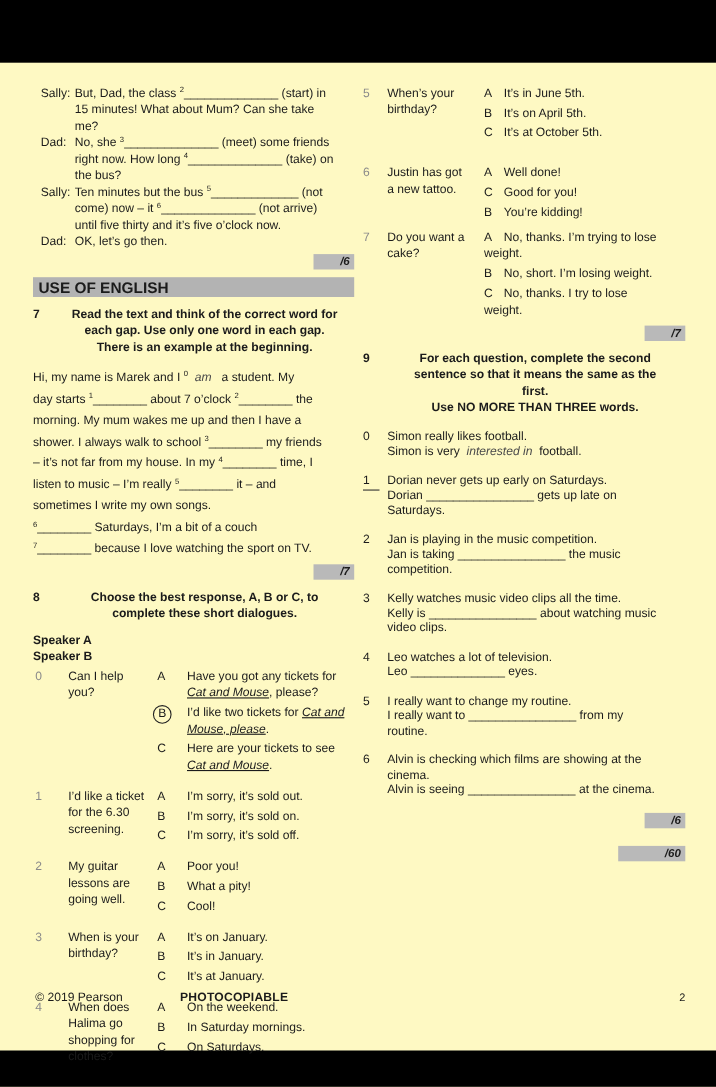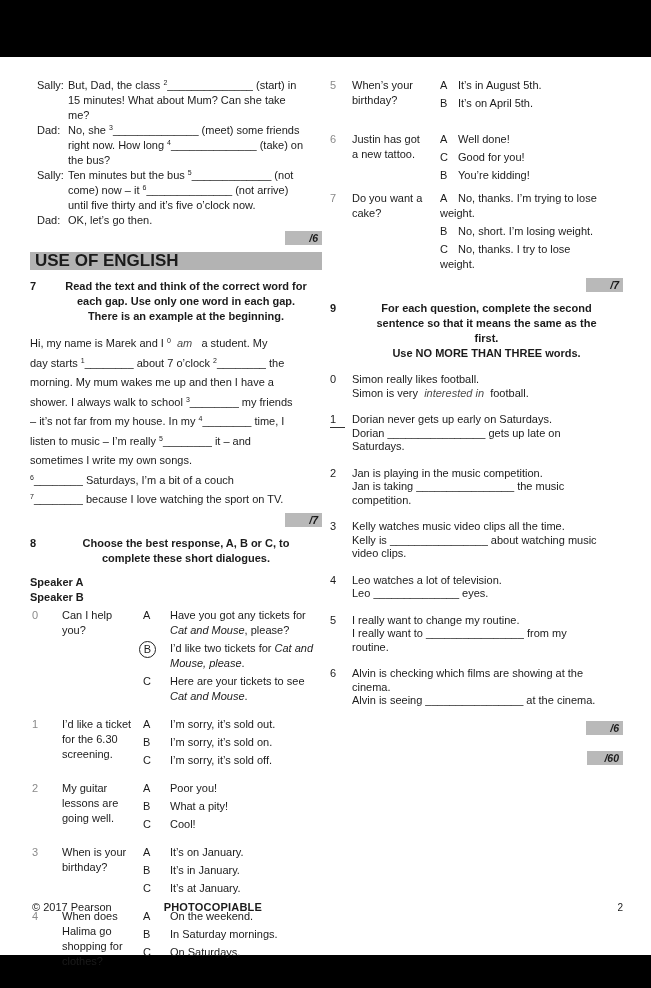--- a/index.html
+++ b/index.html
@@ -1,38 +1,38 @@
 <!DOCTYPE html>
 <html><head>
 <meta charset="utf-8">
 <style>
   html,body{margin:0;padding:0;}
   body{
     width:651px;height:988px;background:#000;position:relative;overflow:hidden;
     font-family:"Liberation Sans", sans-serif;font-size:11px;color:#1b1b1b;
   }
-  .page{position:absolute;top:57px;left:0;width:651px;height:898px;background:#ffffff;}
+  .page{position:absolute;top:57px;left:0;width:651px;height:898px;background:#fef9c3;}
   .col{position:absolute;top:21px;line-height:15px;}
   .col-left{left:30px;width:292px;}
   .col-right{left:330px;width:293px;}
   sup{font-size:7px;vertical-align:4px;line-height:0;}
-  em{font-style:italic;}
+  em{font-style:italic;text-decoration:underline;}
   .ans{font-style:italic;color:#4a4a4a;}
 
   
   .dlg-row{display:flex;line-height:15px;}
   .dlg-speaker{width:38px;flex:none;padding-left:7px;box-sizing:border-box;}
   .dlg-text{flex:1;}
 
   
   .score-box{background:#b9b9b9;width:37px;text-align:right;font-weight:bold;font-style:italic;
     font-size:10.5px;line-height:14px;height:14px;padding:0 4px;box-sizing:border-box;margin:3px 0 0 auto;}
-  .score-box.total{width:36px;margin-top:16px;}
-
-  .section-bar{background:#b3b3b3;font-weight:bold;font-size:17px;line-height:18px;
+  .score-box.total{width:61px;margin-top:16px;}
+
+  .section-bar{background:#b3b3b3;font-weight:bold;font-size:14px;line-height:18px;
     padding:0 5px;margin:7px 0 6px;}
 
   .ex-head{display:flex;font-weight:bold;line-height:15px;margin-top:9px;}
   .ex-head .n{width:20px;flex:none;}
   .ex-head .t{flex:1;text-align:center;}
 
   .gap-text{line-height:19.5px;margin-top:10px;}
 
   
   .mc-header{display:flex;font-weight:bold;margin:9px 0 3px;line-height:15px;flex-direction:column;}
@@ -210,22 +210,23 @@
       </div>
     </div>
   </div>
 
   <div class="col col-right">
 
     <div class="mc-item" style="margin-bottom:18px;">
       <div class="mc-num">5</div>
       <div class="mc-prompt">When’s your<br>birthday?</div>
       <div class="mc-opts">
-        <div class="opt-flow"><span class="lt2">A</span><span>It’s in August 5th.</span></div>
+        <div class="opt-flow"><span class="lt2">A</span><span>It’s in June 5th.</span></div>
         <div class="opt-flow"><span class="lt2">B</span><span>It’s on April 5th.</span></div>
+        <div class="opt-flow"><span class="lt2">C</span><span>It’s at October 5th.</span></div>
       </div>
     </div>
 
     <div class="mc-item" style="margin-bottom:5px;">
       <div class="mc-num">6</div>
       <div class="mc-prompt">Justin has got<br>a new tattoo.</div>
       <div class="mc-opts">
         <div class="opt-flow"><span class="lt2">A</span><span>Well done!</span></div>
         <div class="opt-flow"><span class="lt2">C</span><span>Good for you!</span></div>
         <div class="opt-flow"><span class="lt2">B</span><span>You’re kidding!</span></div>
@@ -278,18 +279,18 @@
         <div class="ex9-num"><span>6</span></div>
         <div class="ex9-text">Alvin is checking which films are showing at the<br>cinema.<br>Alvin is seeing ________________ at the cinema.</div>
       </div>
     </div>
 
     <div class="score-box">/6</div>
     <div class="score-box total">/60</div>
   </div>
 
   <div class="footer">
-    <span>© 2017 Pearson</span>
+    <span>© 2019 Pearson</span>
     <span class="brand">PHOTOCOPIABLE</span>
     <span class="pg">2</span>
   </div>
 
 </div>
 
 </body></html>

